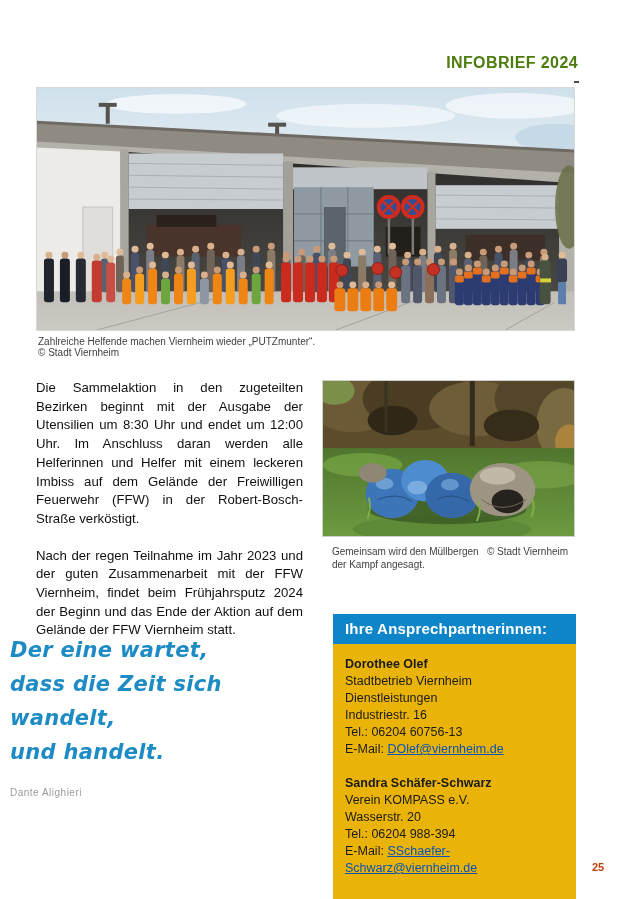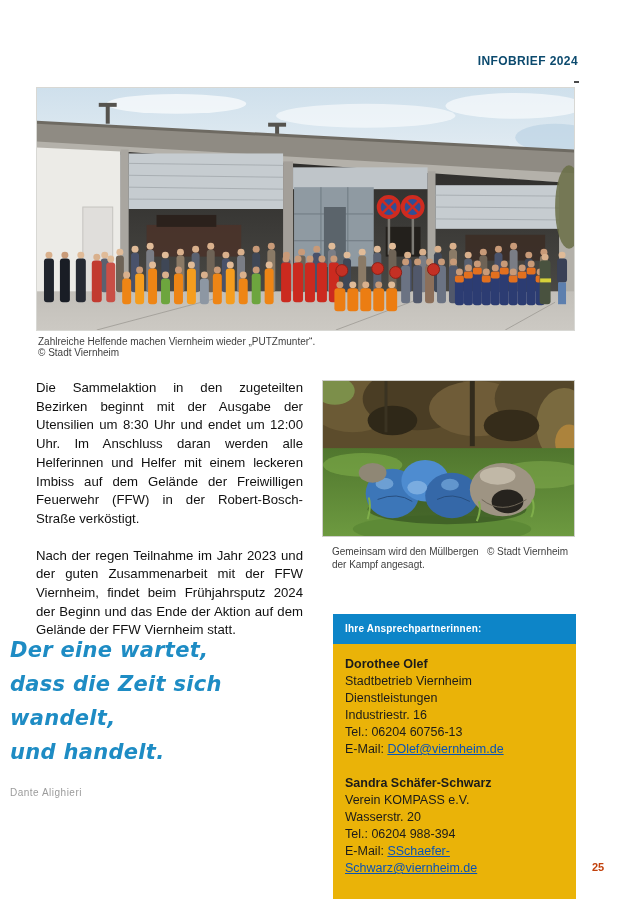--- a/index.html
+++ b/index.html
@@ -2,22 +2,22 @@
 <html><head>
 <meta charset="utf-8">
 <style>
   html,body{margin:0;padding:0;background:#ffffff;}
   #page{
     position:relative;width:636px;height:899px;background:#ffffff;
     font-family:"Liberation Sans","DejaVu Sans",sans-serif;color:#141414;overflow:hidden;
   }
   
   .header-title{
-    position:absolute;top:54px;right:58px;font-size:12px;font-weight:bold;
-    letter-spacing:.4px;color:#0c4a6e;text-align:center;
+    position:absolute;top:54px;right:58px;font-size:16px;font-weight:bold;
+    letter-spacing:.4px;color:#4d7c0f;text-align:center;
   }
   .header-tick{position:absolute;top:81px;left:574px;width:5px;height:2px;background:#4a4a4a;}
   
   .main-photo{position:absolute;left:36px;top:87px;width:539px;height:244px;border:1px solid #d8d8d4;box-sizing:border-box;}
   .main-photo svg{display:block;width:100%;height:100%;}
   .caption-row{position:absolute;left:38px;top:336px;width:537px;display:flex;justify-content:flex-start;
     font-size:10px;color:#3f3f3f;flex-direction:column;}
   
   .article{position:absolute;left:36px;top:379px;width:267px;font-size:13.2px;line-height:18.7px;
     text-align:justify;color:#111;}
@@ -31,21 +31,21 @@
   .side-caption-row .credit{white-space:nowrap;}
   
   .quote{position:absolute;left:10px;top:633px;width:312px;text-align:left;
     font-family:"DejaVu Sans",sans-serif;font-style:italic;font-weight:600;
     font-size:21px;line-height:34px;letter-spacing:.3px;}
   .quote-author{margin-top:7px;font-style:normal;font-weight:normal;font-size:10px;
     letter-spacing:.5px;color:#9b9b9b;font-family:"Liberation Sans",sans-serif;}
   
   .contacts{position:absolute;left:333px;top:614px;width:243px;}
   .contacts-header{height:30px;line-height:30px;padding-left:12px;color:#ffffff;
-    font-size:10px;font-weight:bold;letter-spacing:.2px;}
+    font-size:15px;font-weight:bold;letter-spacing:.2px;}
   .contacts-body{background:#eab308;padding:12px 12px 33px 12px;}
   .contact{font-size:12.5px;line-height:17px;color:#1b1b1b;}
   .contact + .contact{margin-top:17px;}
   .contact .name{font-weight:bold;}
   .contact a{color:#0a53b5;text-decoration:underline;}
   
   .page-number{position:absolute;left:592px;top:861px;font-size:11px;font-weight:bold;color:#c2410c;}
 </style>
 </head>
 <body>

